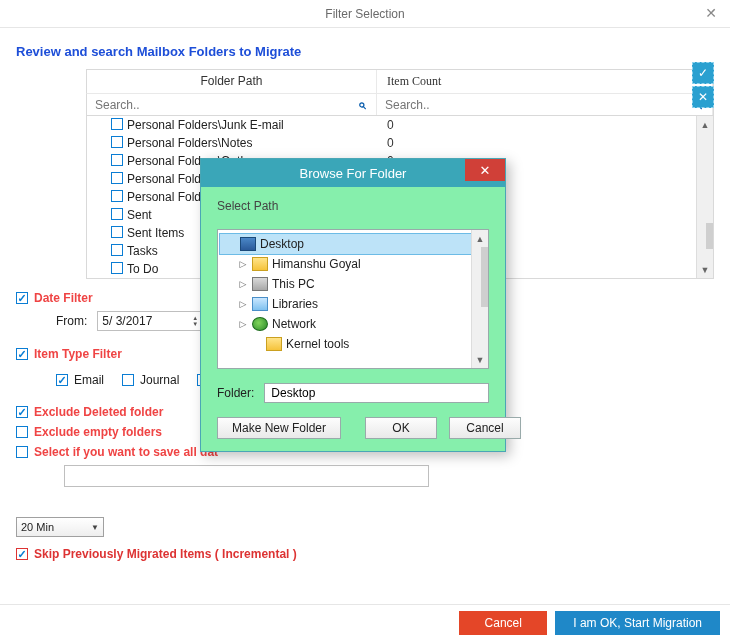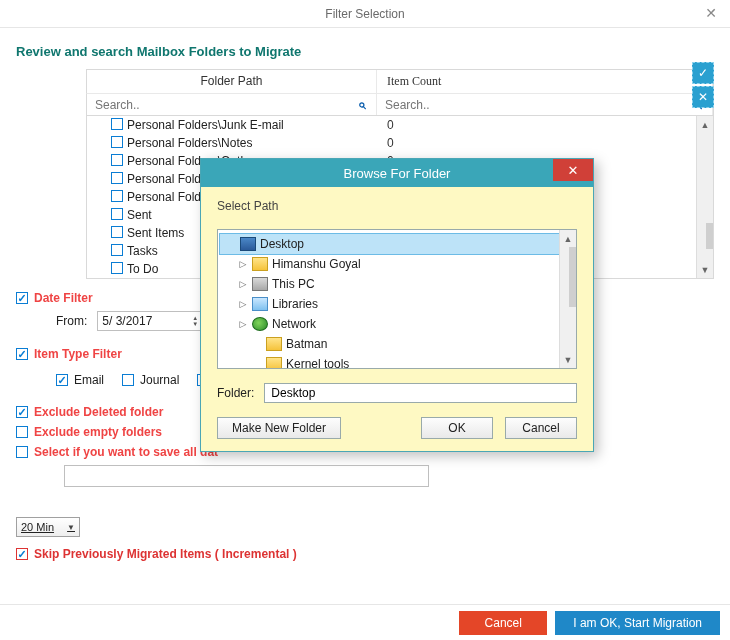--- a/index.html
+++ b/index.html
@@ -1,21 +1,21 @@
 <!DOCTYPE html>
 <html><head>
 <meta charset="utf-8">
 <style>
   * { box-sizing: border-box; font-family: "Segoe UI", Tahoma, sans-serif; }
   body { margin: 0; width: 730px; height: 640px; background: #fff; font-size: 12px; color: #222; position: relative; overflow: hidden; }
   .titlebar { height: 28px; display: flex; align-items: center; justify-content: center; position: relative; border-bottom: 1px solid #e6e6e6; }
   .titlebar .title { color: #6a6a6a; font-size: 12px; }
   .titlebar .xbtn { position: absolute; right: 6px; top: 2px; width: 26px; height: 22px; display: flex; align-items: center; justify-content: center; color: #888; font-size: 14px; }
   .content { padding: 10px 16px 0 16px; }
-  .heading { color: #0f766e; font-weight: 600; font-size: 13px; margin: 6px 0 10px 0; }
+  .heading { color: #1d4ed8; font-weight: 600; font-size: 13px; margin: 6px 0 10px 0; }
 
   .table-wrap { margin-left: 70px; position: relative; }
   .table-header { display: flex; border: 1px solid #d9d9d9; border-bottom: none; background: #fff; }
   .th { padding: 4px 8px; border-right: 1px solid #e9e9e9; color: #333; }
   .th.path { flex: 0 0 290px; text-align: center; }
   .th.count { flex: 1; padding-left: 10px; font-family: Liberation Serif, serif; }
   .search-row { display: flex; border: 1px solid #d9d9d9; border-top: 1px solid #e9e9e9; border-bottom: none; }
   .search-cell { display: flex; align-items: center; padding: 2px 6px; border-right: 1px solid #e9e9e9; }
   .search-cell.path { flex: 0 0 290px; }
   .search-cell.count { flex: 1; }
@@ -43,30 +43,30 @@
 
   .date-row { display: flex; align-items: center; gap: 10px; margin-left: 40px; margin-top: 6px; }
   .date-input { border: 1px solid #bfbfbf; background: #fff; height: 20px; display: flex; align-items: center; padding: 0 4px; width: 110px; justify-content: space-between; }
   .date-input .spin { width: 14px; display: flex; flex-direction: column; font-size: 6px; color: #555; line-height: 1; align-items: center; }
 
   .type-row { display: flex; gap: 18px; margin-left: 40px; margin-top: 4px; align-items: center; }
 
   .csv-input { border: 1px solid #bfbfbf; height: 22px; width: 365px; margin-left: 48px; margin-top: 4px; }
 
   .timeout-row { display: flex; align-items: center; gap: 14px; margin-top: 30px; }
-  .select { border: 1px solid #a0a0a0; height: 20px; width: 64px; display: flex; align-items: center; justify-content: space-between; padding: 0 4px; background: linear-gradient(#fff,#eee); font-size: 11px; text-decoration: underline; }
+  .select { border: 1px solid #a0a0a0; height: 20px; width: 88px; display: flex; align-items: center; justify-content: space-between; padding: 0 4px; background: linear-gradient(#fff,#eee); font-size: 11px; }
   .select .caret { font-size: 8px; color: #444; }
 
   .bottom-bar { position: absolute; bottom: 0; left: 0; right: 0; height: 36px; display: flex; justify-content: flex-end; gap: 8px; padding: 6px 10px; background: #fff; border-top: 1px solid #e6e6e6; }
   .btn-big { height: 24px; padding: 0 18px; display: flex; align-items: center; justify-content: center; color: #fff; font-size: 12px; min-width: 88px; }
   .btn-cancel { background: #e44628; }
   .btn-start { background: #1f88c8; min-width: 150px; }
 
   
-  .dlg { position: absolute; left: 200px; top: 158px; width: 394px; background: #fef9c3; border: 1px solid #4aa6b5; box-shadow: 4px 4px 12px rgba(0,0,0,0.25); }
+  .dlg { position: absolute; left: 200px; top: 158px; width: 306px; background: #86efac; border: 1px solid #4aa6b5; box-shadow: 4px 4px 12px rgba(0,0,0,0.25); }
   .dlg-title { height: 28px; background: #3aa6b8; display: flex; align-items: center; justify-content: center; color: #fff; font-size: 13px; position: relative; }
   .dlg-title .dclose { position: absolute; right: 0; top: 0; width: 40px; height: 22px; background: #d04038; color: #fff; display: flex; align-items: center; justify-content: center; font-size: 13px; }
   .dlg-body { padding: 12px 16px; }
   .dlg-sub { color: #444; margin-bottom: 16px; }
   .tree-box { border: 1px solid #9aa; background: #fff; height: 140px; position: relative; overflow: hidden; }
   .tree { padding: 4px 2px; }
   .tnode { display: flex; align-items: center; gap: 4px; height: 20px; padding-left: 6px; }
   .tnode.sel { background: #bde3f8; outline: 1px solid #6cbbe6; }
   .tnode .exp { width: 10px; color: #666; font-size: 9px; text-align: center; }
   .ticon { width: 16px; height: 14px; display: inline-block; }
@@ -285,25 +285,20 @@
             <span>Libraries</span>
           </div>
         <div class="tnode" style="padding-left:18px;">
             <span class="exp">▷</span>
             <span class="ticon ic-net"></span>
             <span>Network</span>
           </div>
         <div class="tnode" style="padding-left:32px;">
             <span class="exp"></span>
             <span class="ticon ic-folder"></span>
-            <span>Batman</span>
-          </div>
-        <div class="tnode" style="padding-left:32px;">
-            <span class="exp"></span>
-            <span class="ticon ic-folder"></span>
             <span>Kernel tools</span>
           </div>
       </div>
       <div class="vscroll">
         <div class="varrow">▲</div>
         <div style="flex:1; position:relative;">
             <div class="vthumb" style="position:absolute; top:0; height:60px; left:0;"></div>
           </div>
         <div class="varrow">▼</div>
       </div>

